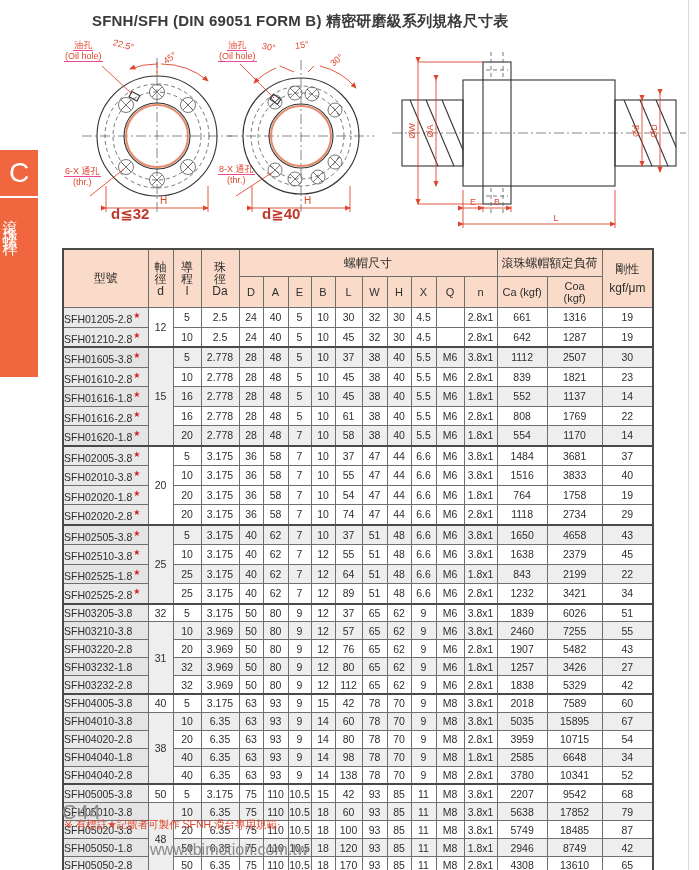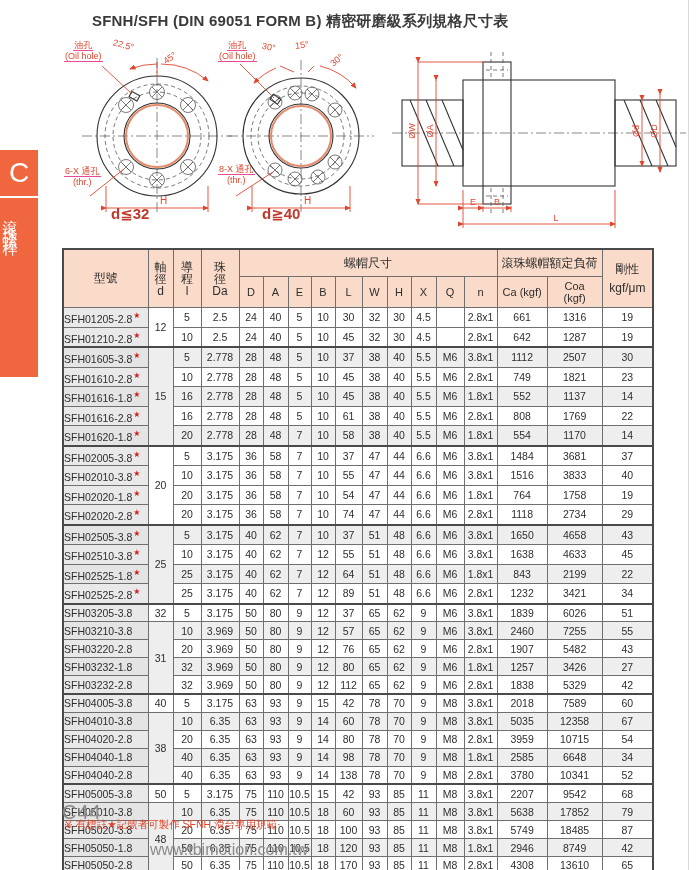--- a/index.html
+++ b/index.html
@@ -355,21 +355,21 @@
         <td>28</td>
         <td>48</td>
         <td>5</td>
         <td>10</td>
         <td>45</td>
         <td>38</td>
         <td>40</td>
         <td>5.5</td>
         <td>M6</td>
         <td>2.8x1</td>
-        <td>749</td>
+        <td>839</td>
         <td>1821</td>
         <td>23</td>
       </tr>
       <tr class="shade">
         <td class="model">SFH01616-1.8<span class="star">★</span></td>
         <td>16</td>
         <td>2.778</td>
         <td>28</td>
         <td>48</td>
         <td>5</td>
@@ -520,21 +520,21 @@
         <td>62</td>
         <td>7</td>
         <td>12</td>
         <td>55</td>
         <td>51</td>
         <td>48</td>
         <td>6.6</td>
         <td>M6</td>
         <td>3.8x1</td>
         <td>1638</td>
-        <td>4633</td>
+        <td>2379</td>
         <td>45</td>
       </tr>
       <tr class="shade">
         <td class="model">SFH02525-1.8<span class="star">★</span></td>
         <td>25</td>
         <td>3.175</td>
         <td>40</td>
         <td>62</td>
         <td>7</td>
         <td>12</td>
@@ -686,21 +686,21 @@
         <td>93</td>
         <td>9</td>
         <td>14</td>
         <td>60</td>
         <td>78</td>
         <td>70</td>
         <td>9</td>
         <td>M8</td>
         <td>3.8x1</td>
         <td>5035</td>
-        <td>12358</td>
+        <td>15895</td>
         <td>67</td>
       </tr>
       <tr>
         <td class="model">SFH04020-2.8</td>
         <td>20</td>
         <td>6.35</td>
         <td>63</td>
         <td>93</td>
         <td>9</td>
         <td>14</td>

